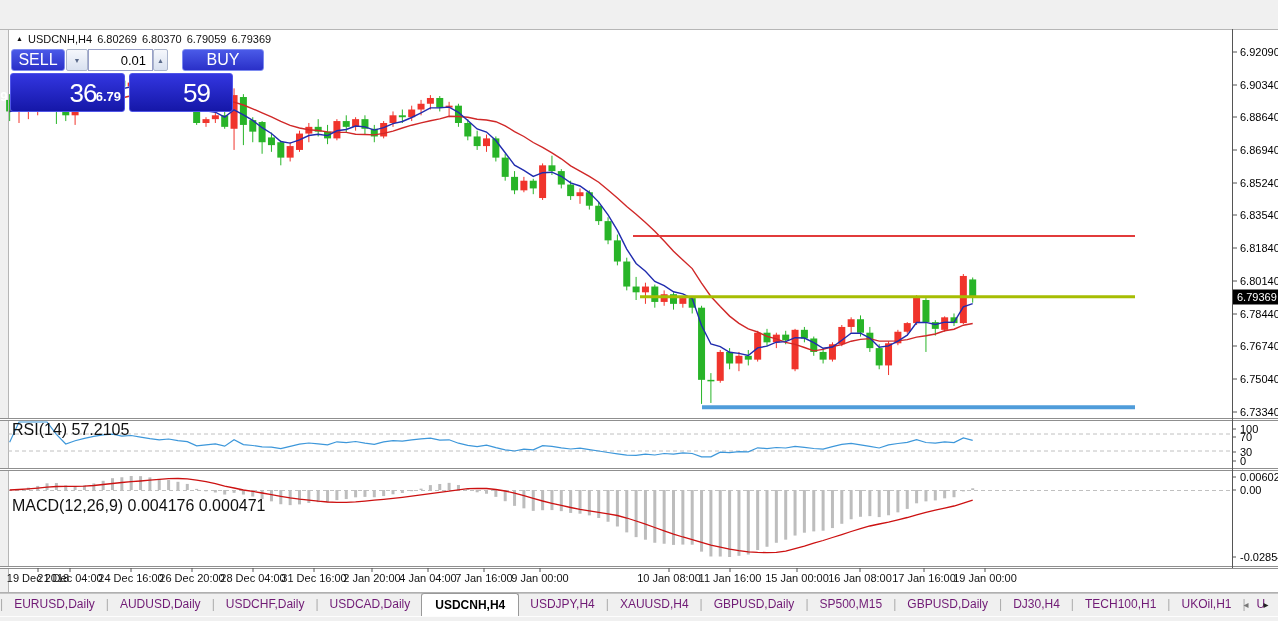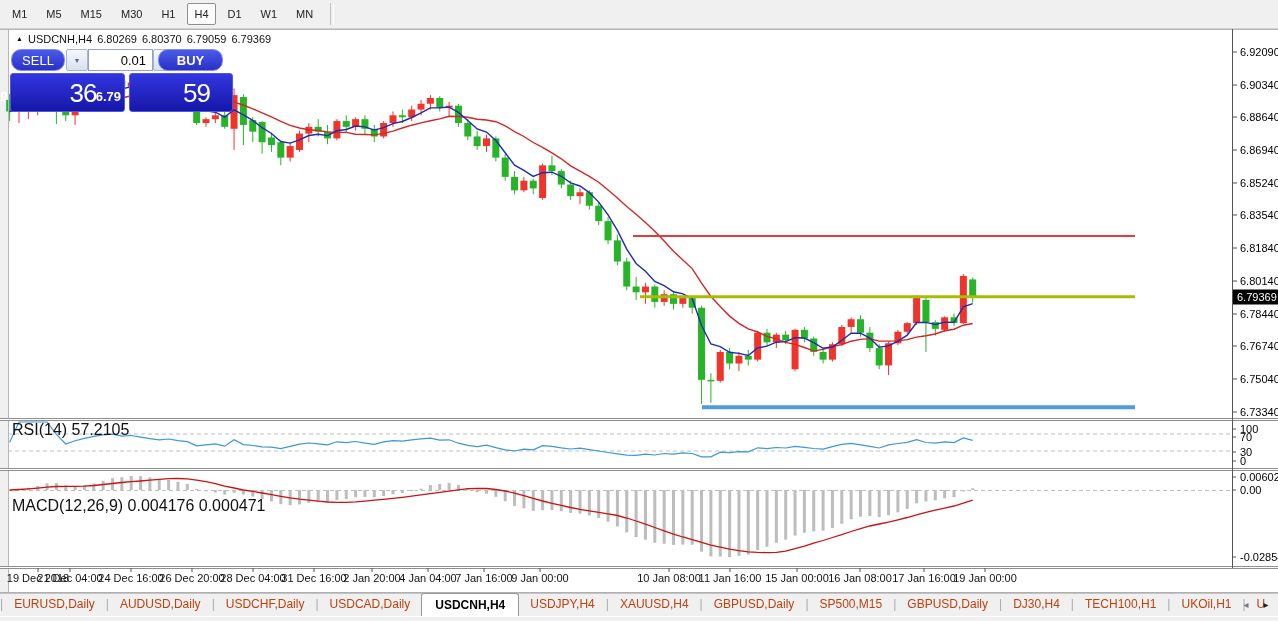--- a/index.html
+++ b/index.html
@@ -9,38 +9,38 @@
   .tf-btn{height:20px;padding:0 6px;margin-left:5px;display:flex;align-items:center;justify-content:center;font-size:11px;color:#222;border:1px solid transparent;border-radius:2px;cursor:default;}
   .tf-btn.active{background:#fbfbfb;border:1px solid #8f8f8f;}
   .tb-sep{width:2px;height:22px;margin-left:10px;border-left:1px solid #c0c0c0;border-right:1px solid #ffffff;}
   
   #chart-svg{position:absolute;left:0;top:0;}
   
   #chart-header{position:absolute;left:16px;top:33px;display:flex;align-items:baseline;gap:5px;font-size:11px;color:#111;z-index:3;}
   #chart-header .tri{font-size:7px;position:relative;top:-2px;}
   
   #trade-panel{position:absolute;left:10px;top:49px;width:223px;height:63px;z-index:5;}
-  .tp-btn{position:absolute;top:0;height:22px;background:linear-gradient(#4a5ae8,#2a30c8);border:1px solid #7e8cf0;border-radius:10px;color:#fff;font-size:13px;display:flex;align-items:center;justify-content:center;box-sizing:border-box;}
+  .tp-btn{position:absolute;top:0;height:22px;background:linear-gradient(#4a5ae8,#2a30c8);border:1px solid #7e8cf0;border-radius:3px;color:#fff;font-size:16px;display:flex;align-items:center;justify-content:center;box-sizing:border-box;}
   #sell-btn{left:1px;width:54px;}
-  #buy-btn{left:148px;width:65px;font-weight:bold;}
+  #buy-btn{left:172px;width:82px;}
   .spin-btn{position:absolute;top:0;height:22px;background:linear-gradient(#f5f7fc,#d9e1f0);border:1px solid #aab4cc;border-radius:2px;box-sizing:border-box;display:flex;align-items:center;justify-content:center;font-size:7px;color:#5a6a8a;}
   #lot-down{left:56px;width:22px;}
   #lot-up{left:143px;width:15px;}
   #lot-input{position:absolute;left:78px;top:0;width:65px;height:22px;box-sizing:border-box;border:1px solid #98a0c8;background:#fff;font-family:"Liberation Sans",sans-serif;font-size:13px;text-align:right;padding-right:6px;color:#000;padding-left:19px;}
   .price-block{position:absolute;top:24px;height:39px;background:linear-gradient(#3336e0,#1517a8);border:1px solid #5055e8;border-radius:3px;box-sizing:border-box;color:#fff;display:flex;align-items:flex-end;justify-content:center;padding-bottom:3px;cursor:default;gap:48px;}
   #sell-price{left:0;width:115px;}
   #buy-price{left:119px;width:104px;}
   .pp-prefix{font-size:13px;font-weight:bold;margin-bottom:4px;}
   .pp-big{font-size:26px;line-height:30px;margin-left:14px;letter-spacing:-1px;}
   .pp-sup{font-size:15px;line-height:14px;align-self:flex-start;margin-top:3px;border-bottom:2px solid #fff;padding-bottom:1px;}
   
   .ind-label{position:absolute;left:12px;font-size:16px;color:#111;z-index:3;}
   
   #tabs-bar{position:absolute;left:0;top:593px;width:1278px;height:23px;background:#f0f0f0;border-top:1px solid #c4c4c4;display:flex;align-items:flex-end;box-sizing:border-box;}
-  .tab{font-size:12px;color:#c2410c;padding:4px 11px 5px 11px;white-space:nowrap;cursor:default;}
+  .tab{font-size:12px;color:#701a75;padding:4px 11px 5px 11px;white-space:nowrap;cursor:default;}
   .tab.active{background:#fff;color:#000;font-weight:bold;border:1px solid #999;border-bottom:none;border-radius:3px 3px 0 0;padding:4px 13px;}
   .tab-sep{color:#aaa;font-size:12px;padding-bottom:5px;}
   #tab-scrolls{position:absolute;right:6px;top:5px;display:flex;gap:8px;}
   .scroll-btn{font-size:10px;color:#222;width:12px;text-align:center;cursor:default;}
   #scroll-left{color:#777;}
   #status-bar{position:absolute;left:0;top:616px;width:1278px;height:5px;background:#f0f0f0;border-top:1px solid #fdfdfd;}
 </style>
 </head>
 <body>
 
@@ -450,32 +450,20 @@
       <line x1="797" y1="568" x2="797" y2="572" stroke="#555"></line>
       <text x="797" y="582" font-size="11" font-family="&quot;Liberation Sans&quot;,sans-serif" fill="#111" text-anchor="middle">15 Jan 00:00</text>
       <line x1="860" y1="568" x2="860" y2="572" stroke="#555"></line>
       <text x="860" y="582" font-size="11" font-family="&quot;Liberation Sans&quot;,sans-serif" fill="#111" text-anchor="middle">16 Jan 08:00</text>
       <line x1="924" y1="568" x2="924" y2="572" stroke="#555"></line>
       <text x="924" y="582" font-size="11" font-family="&quot;Liberation Sans&quot;,sans-serif" fill="#111" text-anchor="middle">17 Jan 16:00</text>
       <line x1="985" y1="568" x2="985" y2="572" stroke="#555"></line>
       <text x="985" y="582" font-size="11" font-family="&quot;Liberation Sans&quot;,sans-serif" fill="#111" text-anchor="middle">19 Jan 00:00</text>
     </svg>
 
-  <div id="toolbar">
-      <div class="tf-btn">M1</div>
-      <div class="tf-btn">M5</div>
-      <div class="tf-btn">M15</div>
-      <div class="tf-btn">M30</div>
-      <div class="tf-btn">H1</div>
-      <div class="tf-btn active">H4</div>
-      <div class="tf-btn">D1</div>
-      <div class="tf-btn">W1</div>
-      <div class="tf-btn">MN</div>
-      <div class="tb-sep"></div>
-    </div>
 
   <div id="chart-header">
     <span class="tri">▲</span>
     <span>USDCNH,H4</span>
     <span>6.80269</span>
     <span>6.80370</span>
     <span>6.79059</span>
     <span>6.79369</span>
   </div>
 

